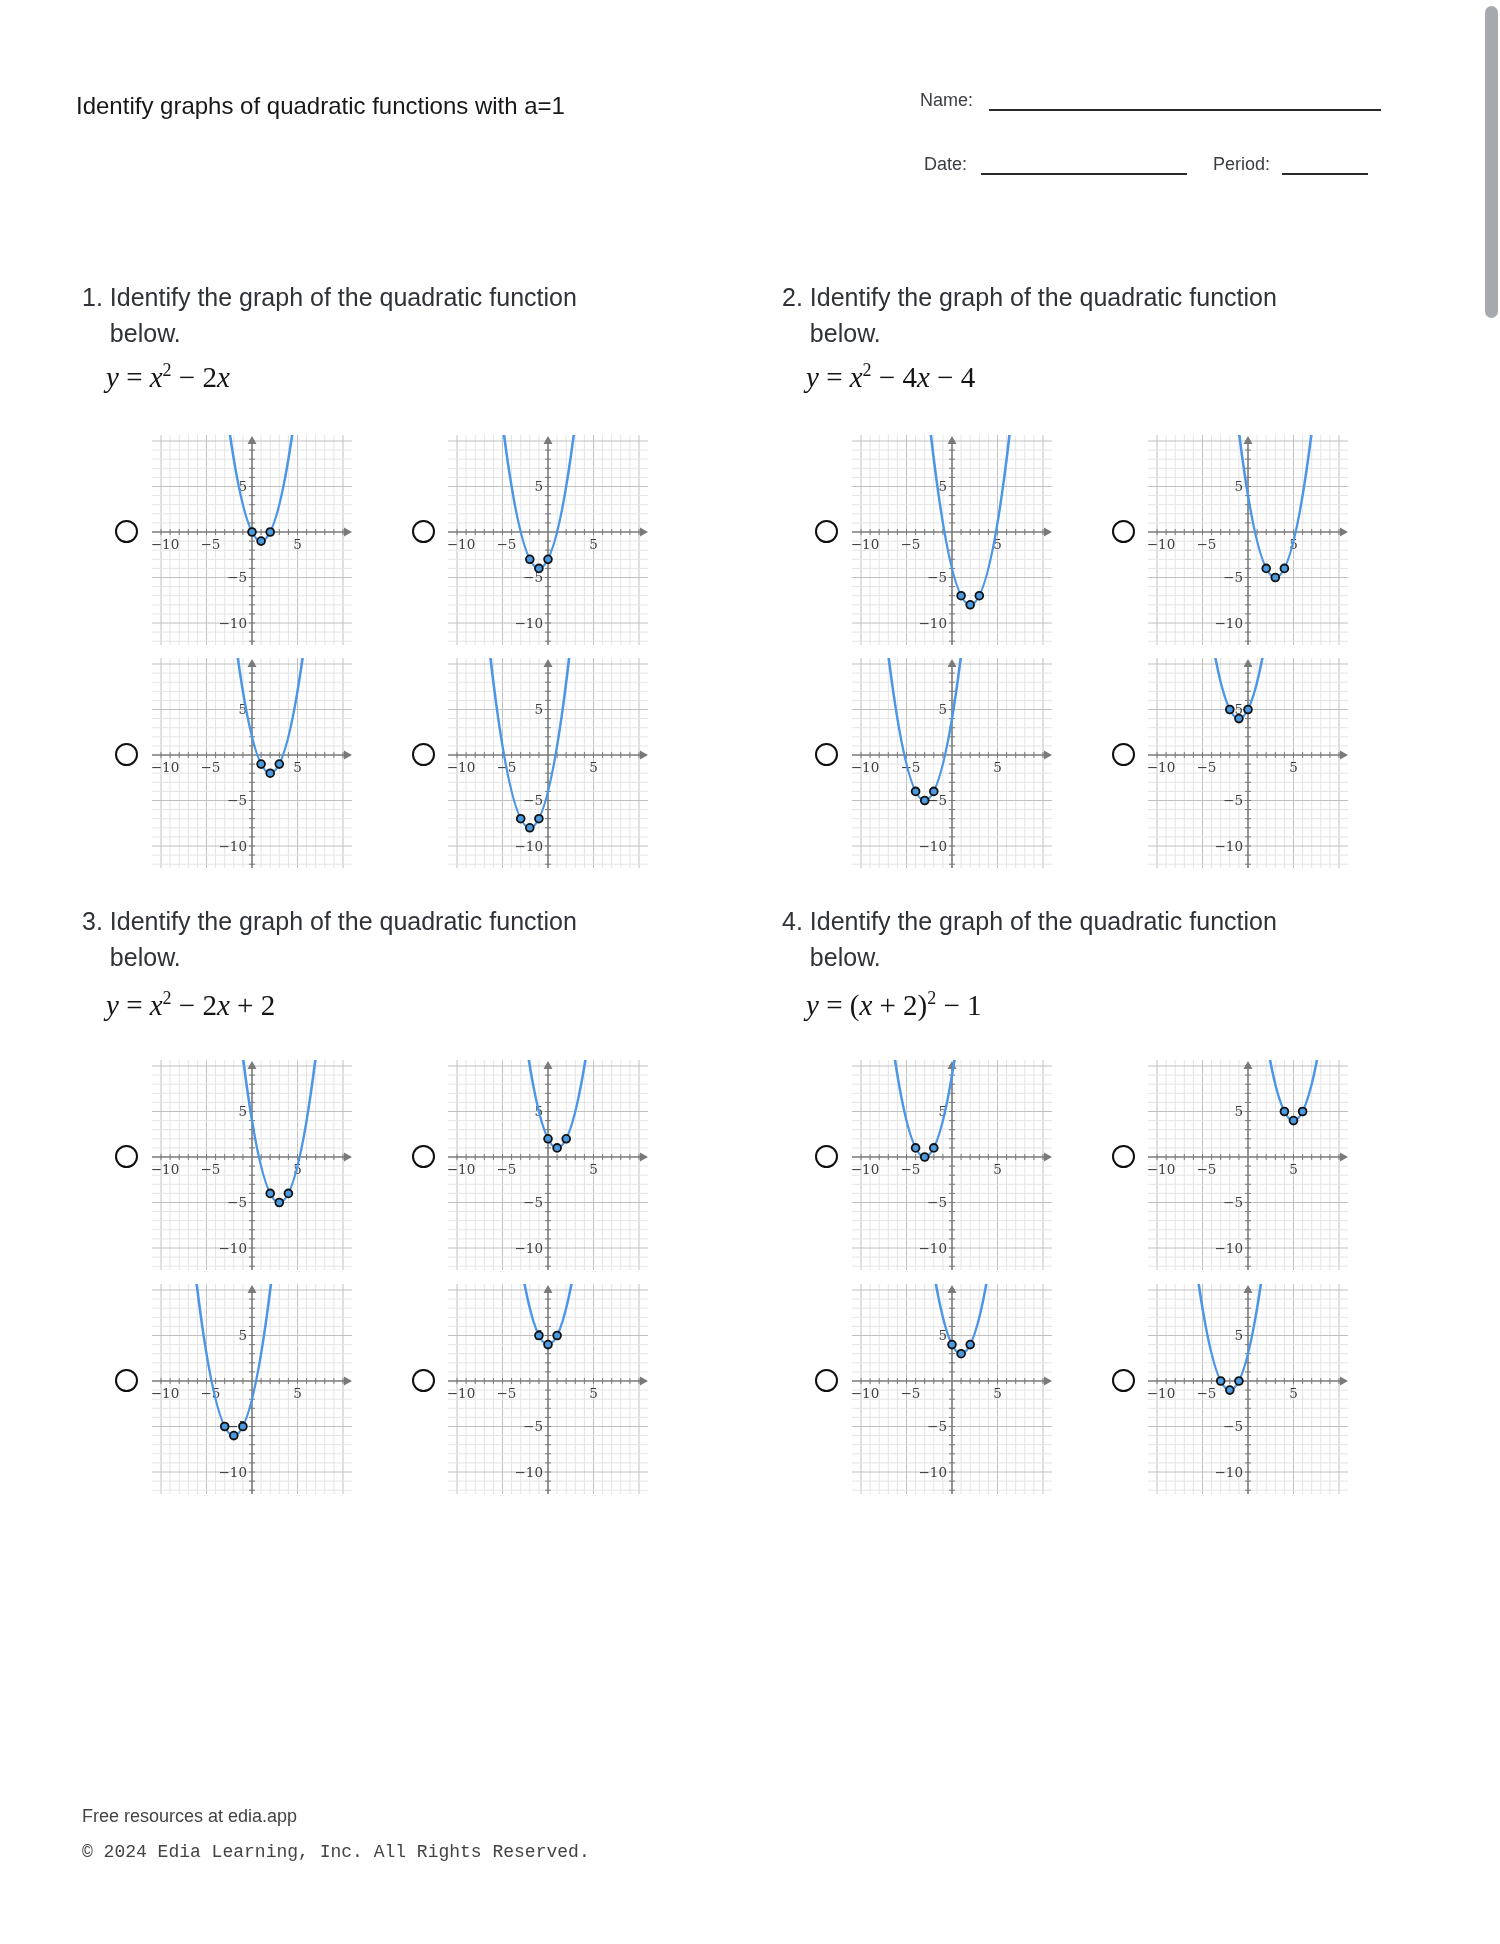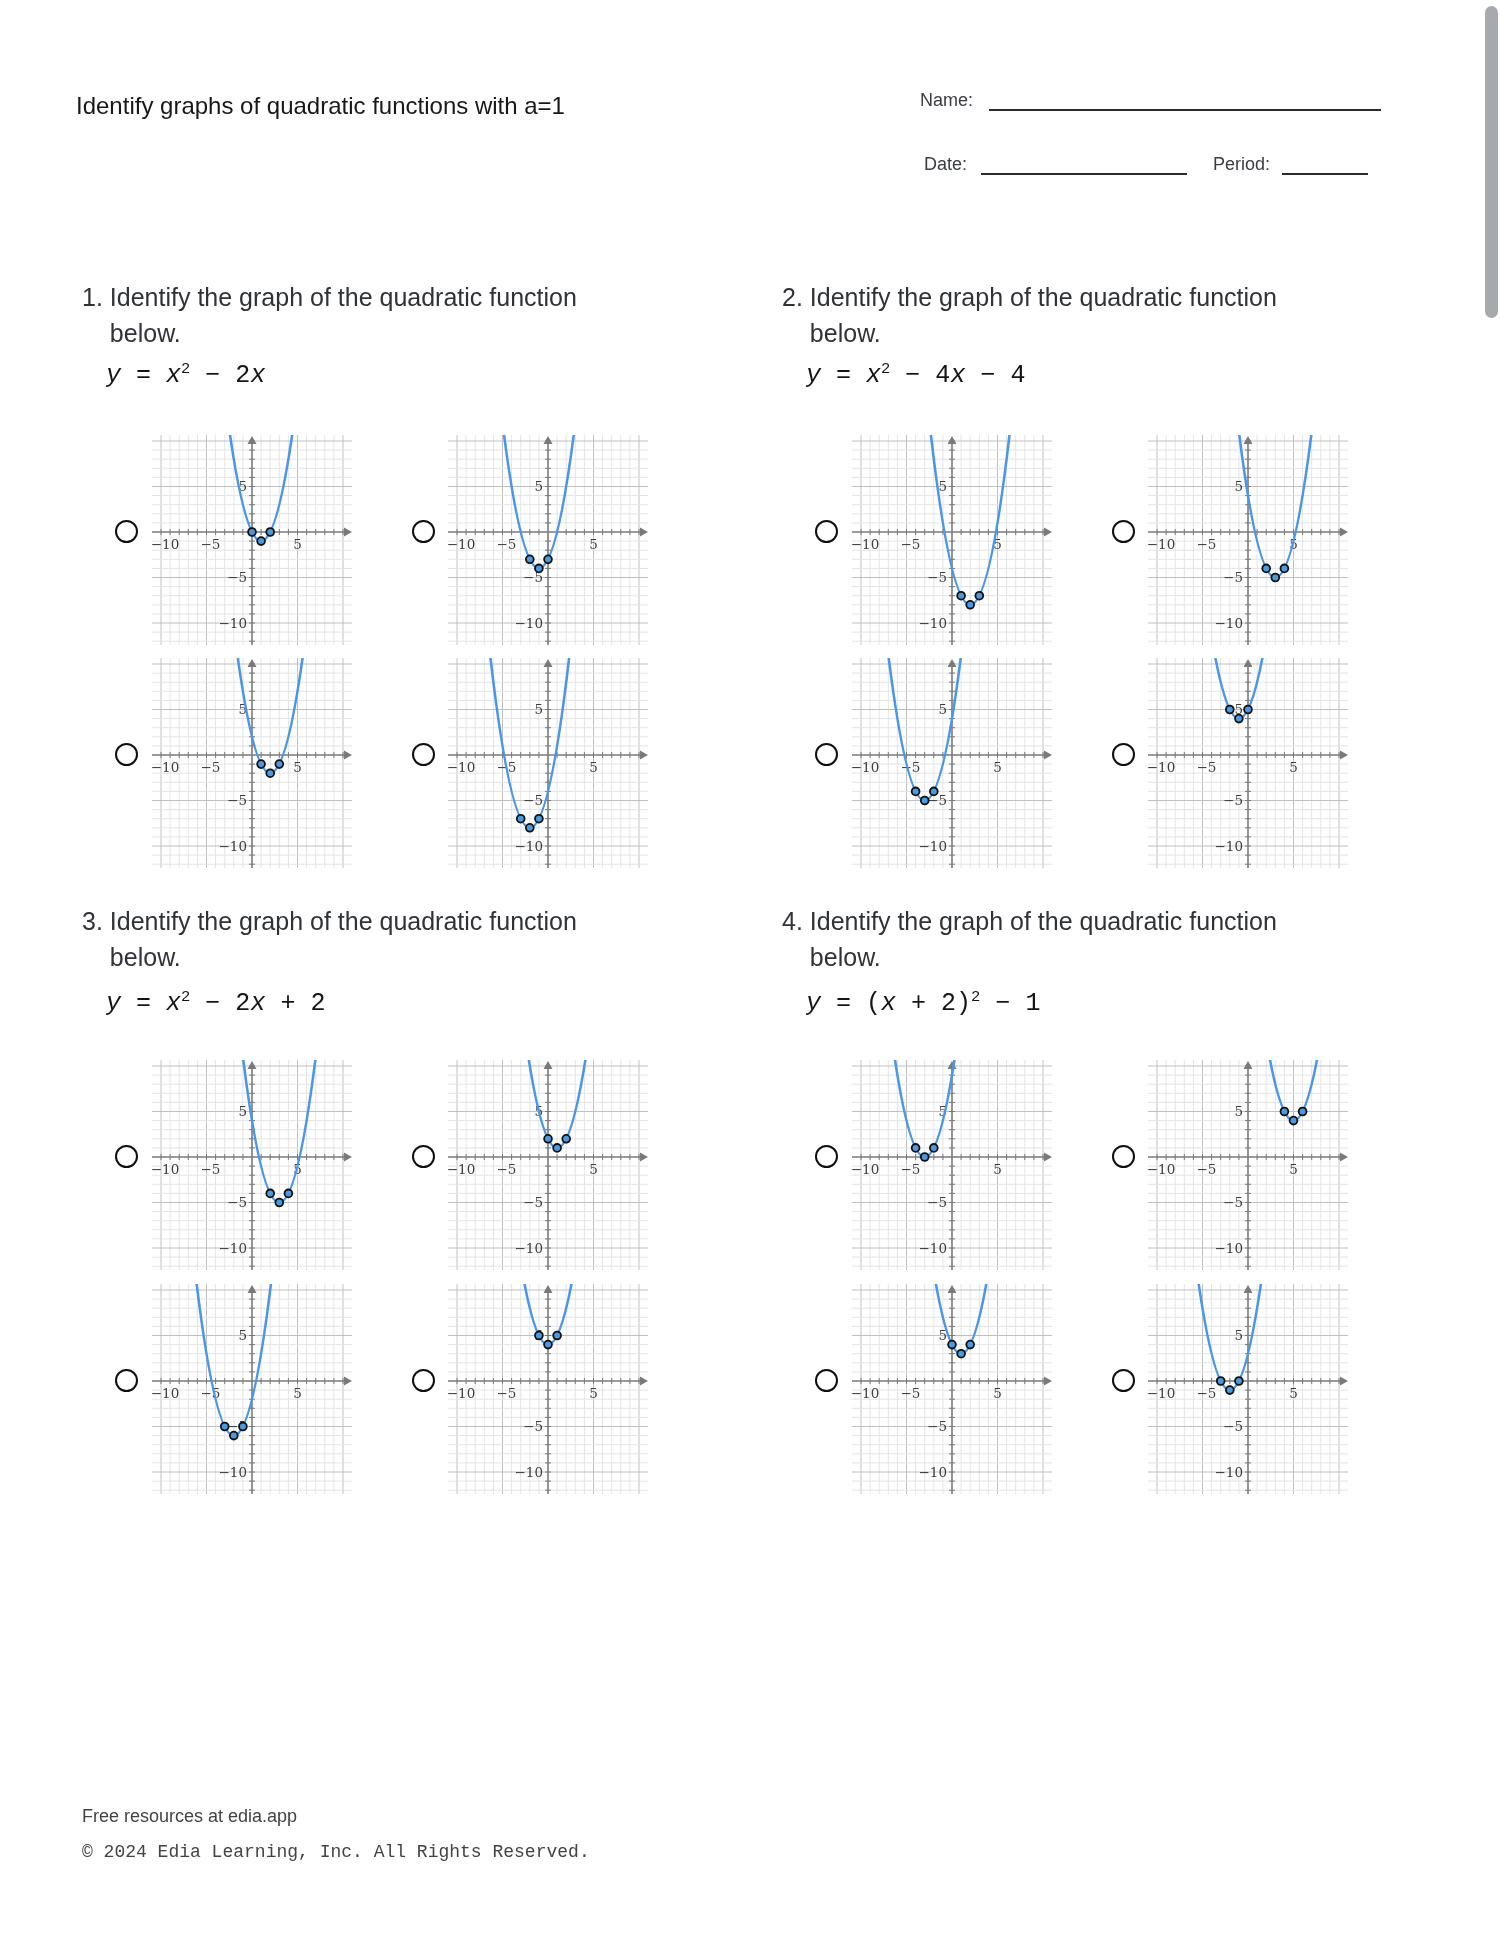--- a/index.html
+++ b/index.html
@@ -9,21 +9,21 @@
   .abs{position:absolute;}
 
   
   .title{left:76px;top:84px;font-size:24px;font-weight:normal;line-height:44px;color:#17181a;}
   .fieldrow{display:flex;align-items:flex-end;font-size:18px;color:#3a3d42;}
   .uline{display:inline-block;border-bottom:2px solid #2a2a2a;height:21px;}
 
   
   .prompt{display:flex;font-size:25px;line-height:36px;color:#2f3237;}
   .pnum{margin-right:7px;flex:none;}
-  .equation{font-family:Liberation Mono, monospace;font-size:25px;color:#141414;white-space:nowrap;}
+  .equation{font-family:Liberation Serif, serif;font-size:29px;color:#141414;white-space:nowrap;}
   .equation .var{font-style:italic;}
   .equation sup{font-size:0.62em;}
 
   .radio{position:absolute;width:23px;height:23px;border:2.6px solid #0f0f0f;border-radius:50%;
          box-sizing:border-box;background:#ffffff;cursor:pointer;}
   .graph{position:absolute;width:200px;height:210px;}
   .graph svg{display:block;}
 
   
   .footer{font-size:18px;color:#434343;}

